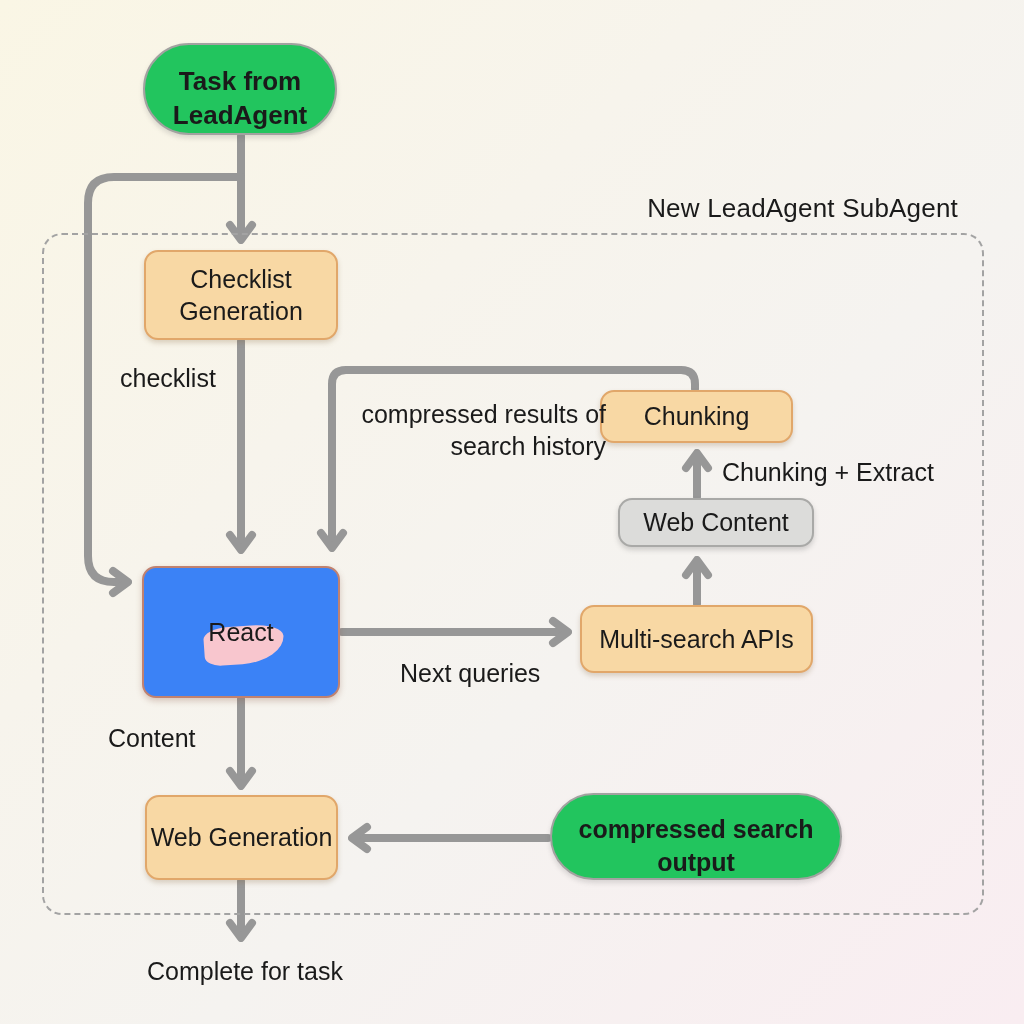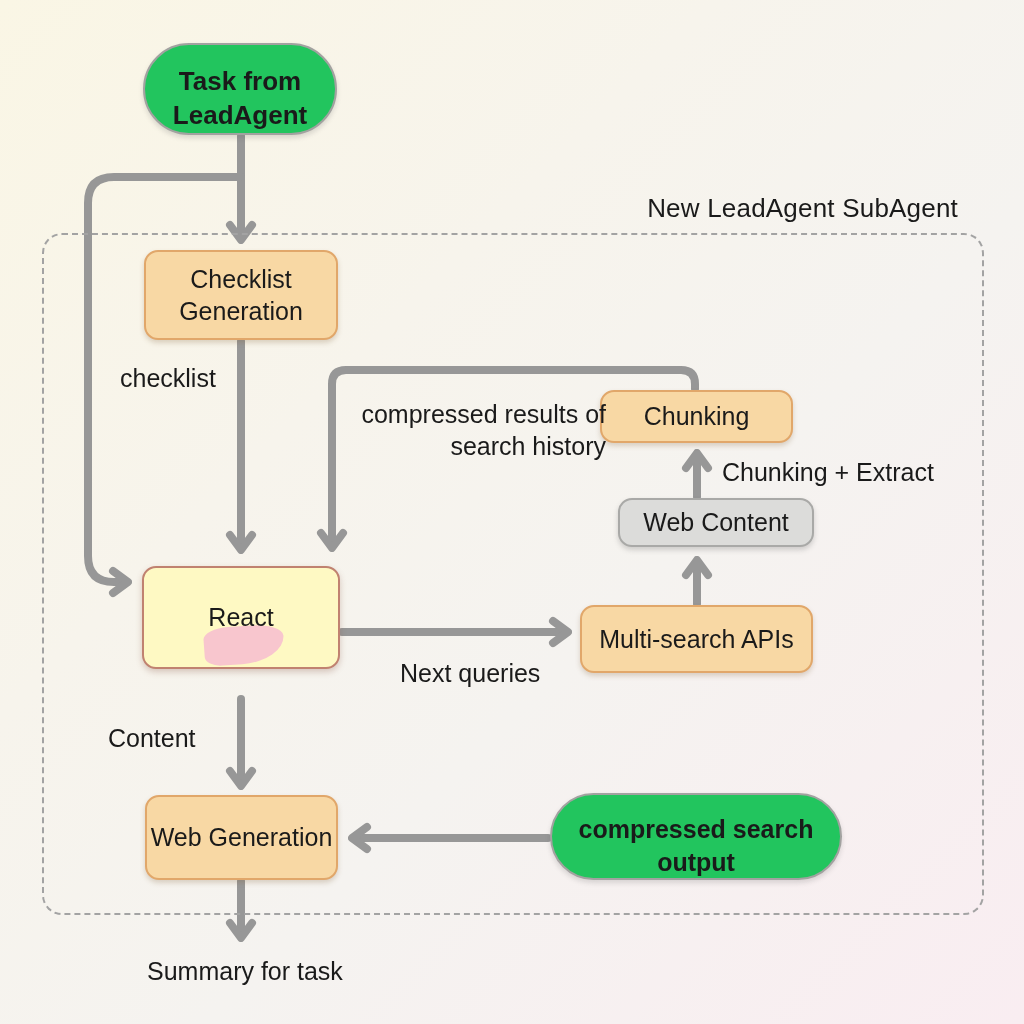--- a/index.html
+++ b/index.html
@@ -32,22 +32,22 @@
     box-shadow:0 3px 5px rgba(90,90,90,.25);
   }
   .pill{
     background:#22c55e;border:2px solid #a2a2a0;border-radius:48px;
     box-shadow:0 3px 5px rgba(90,90,90,.2);
     align-items:flex-end;
   }
   .node-task{left:143px;top:43px;width:194px;height:92px;font-weight:bold;font-size:26px;}
   .node-checklist{left:144px;top:250px;width:194px;height:90px;}
   .node-react{
-    left:142px;top:566px;width:198px;height:103px;
-    background:#fef9c3;border:2.5px solid #c08270;
+    left:142px;top:566px;width:198px;height:132px;
+    background:#3b82f6;border:2.5px solid #c08270;
     box-shadow:0 3px 6px rgba(140,90,70,.3);
   }
   .react-blob{
     position:absolute;left:60px;top:58px;width:80px;height:38px;
     background:#f8c6ce;
     border-radius:45% 55% 75% 30% / 40% 45% 95% 35%;
     transform:rotate(-4deg);
   }
   .node-react .node-label{position:relative;}
   .node-compress{left:600px;top:390px;width:193px;height:53px;}
@@ -126,13 +126,13 @@
   <span class="node-label">compressed search
 output</span>
 </div>
 
 <div class="edge-label lbl-checklist">checklist</div>
 <div class="edge-label lbl-compressed">compressed results of
 search history</div>
 <div class="edge-label lbl-chunking">Chunking + Extract</div>
 <div class="edge-label lbl-nextqueries">Next queries</div>
 <div class="edge-label lbl-complete">Content</div>
-<div class="edge-label lbl-summary">Summary for task</div>
+<div class="edge-label lbl-summary">Complete for task</div>
 
 </body></html>

